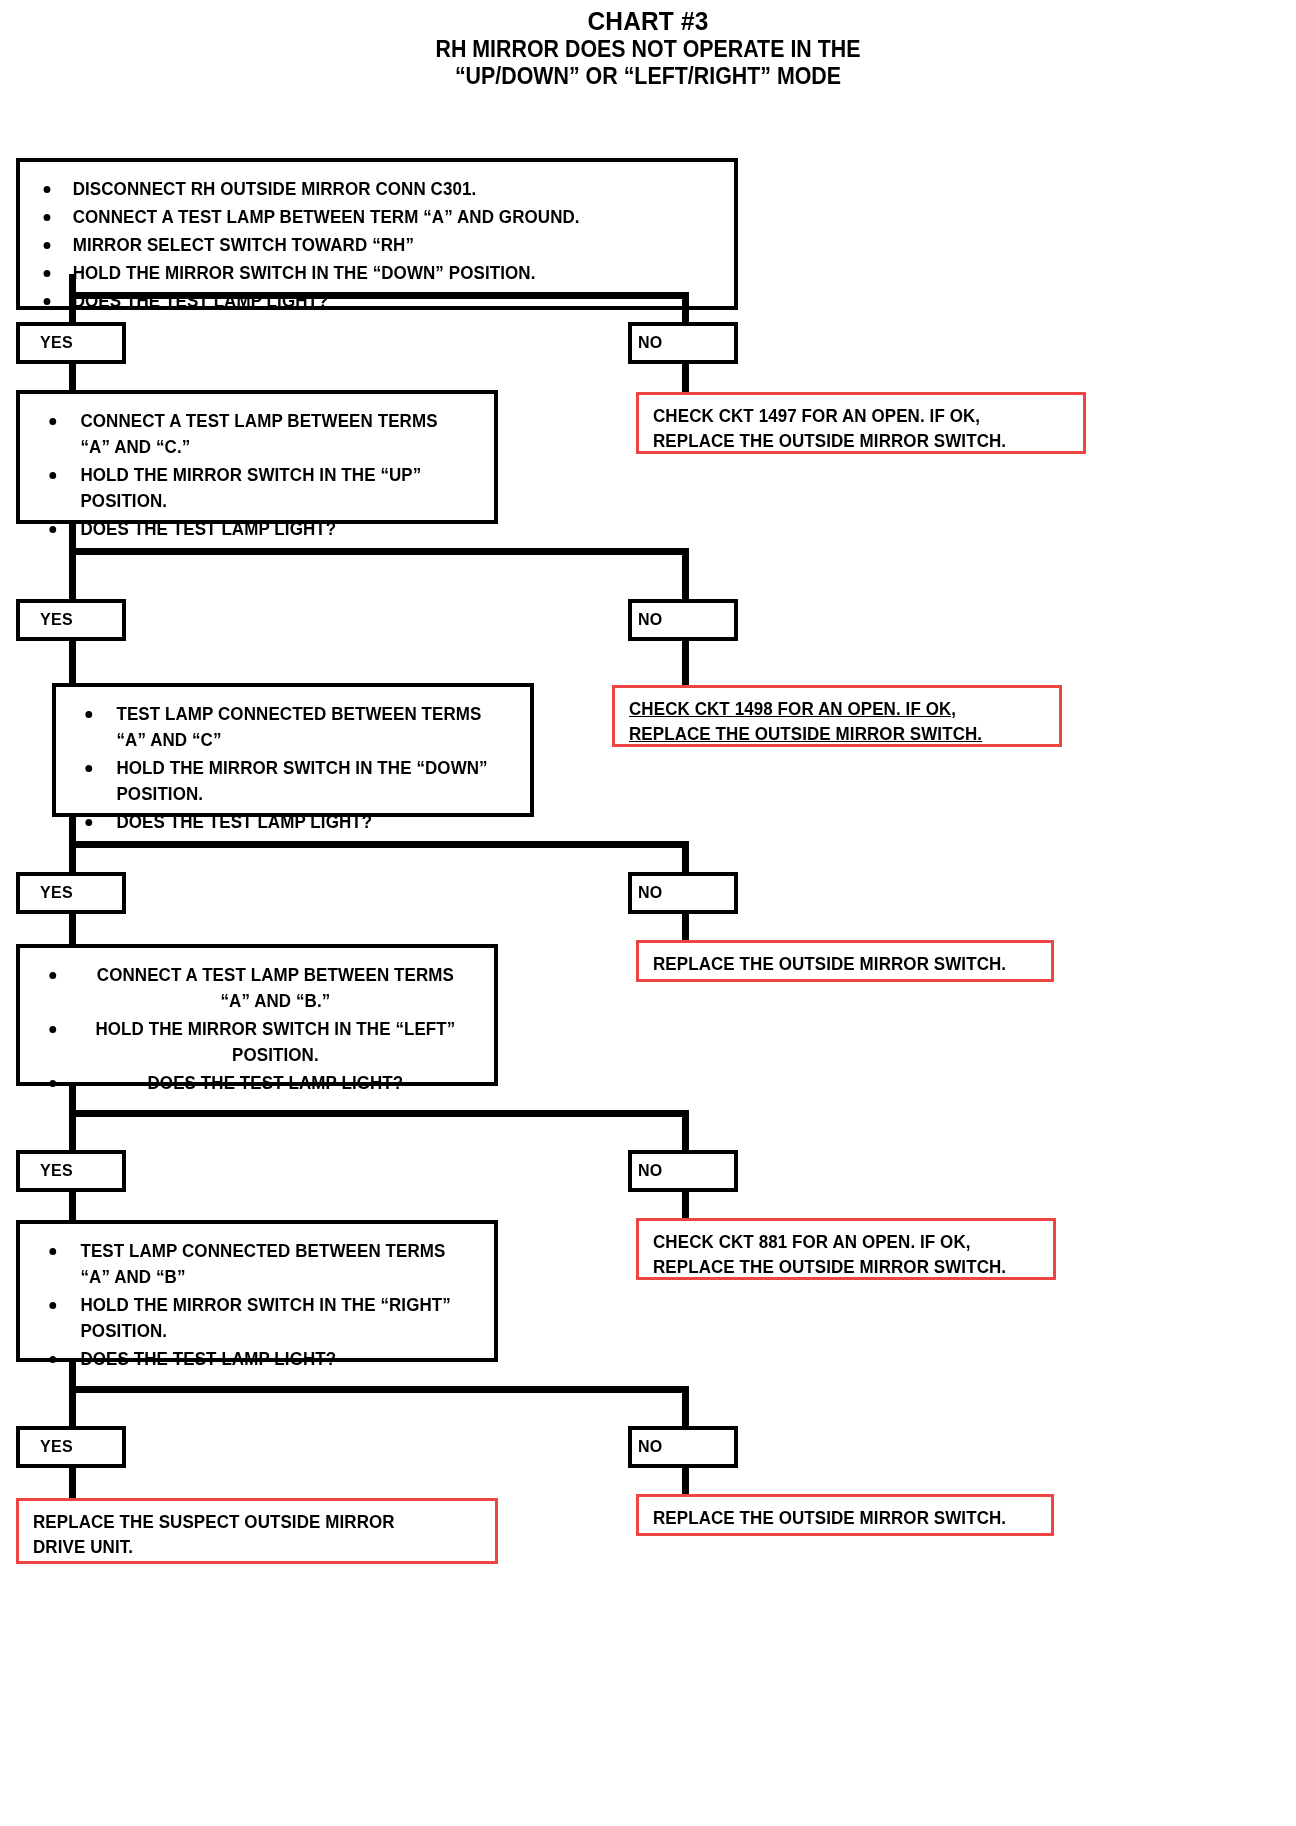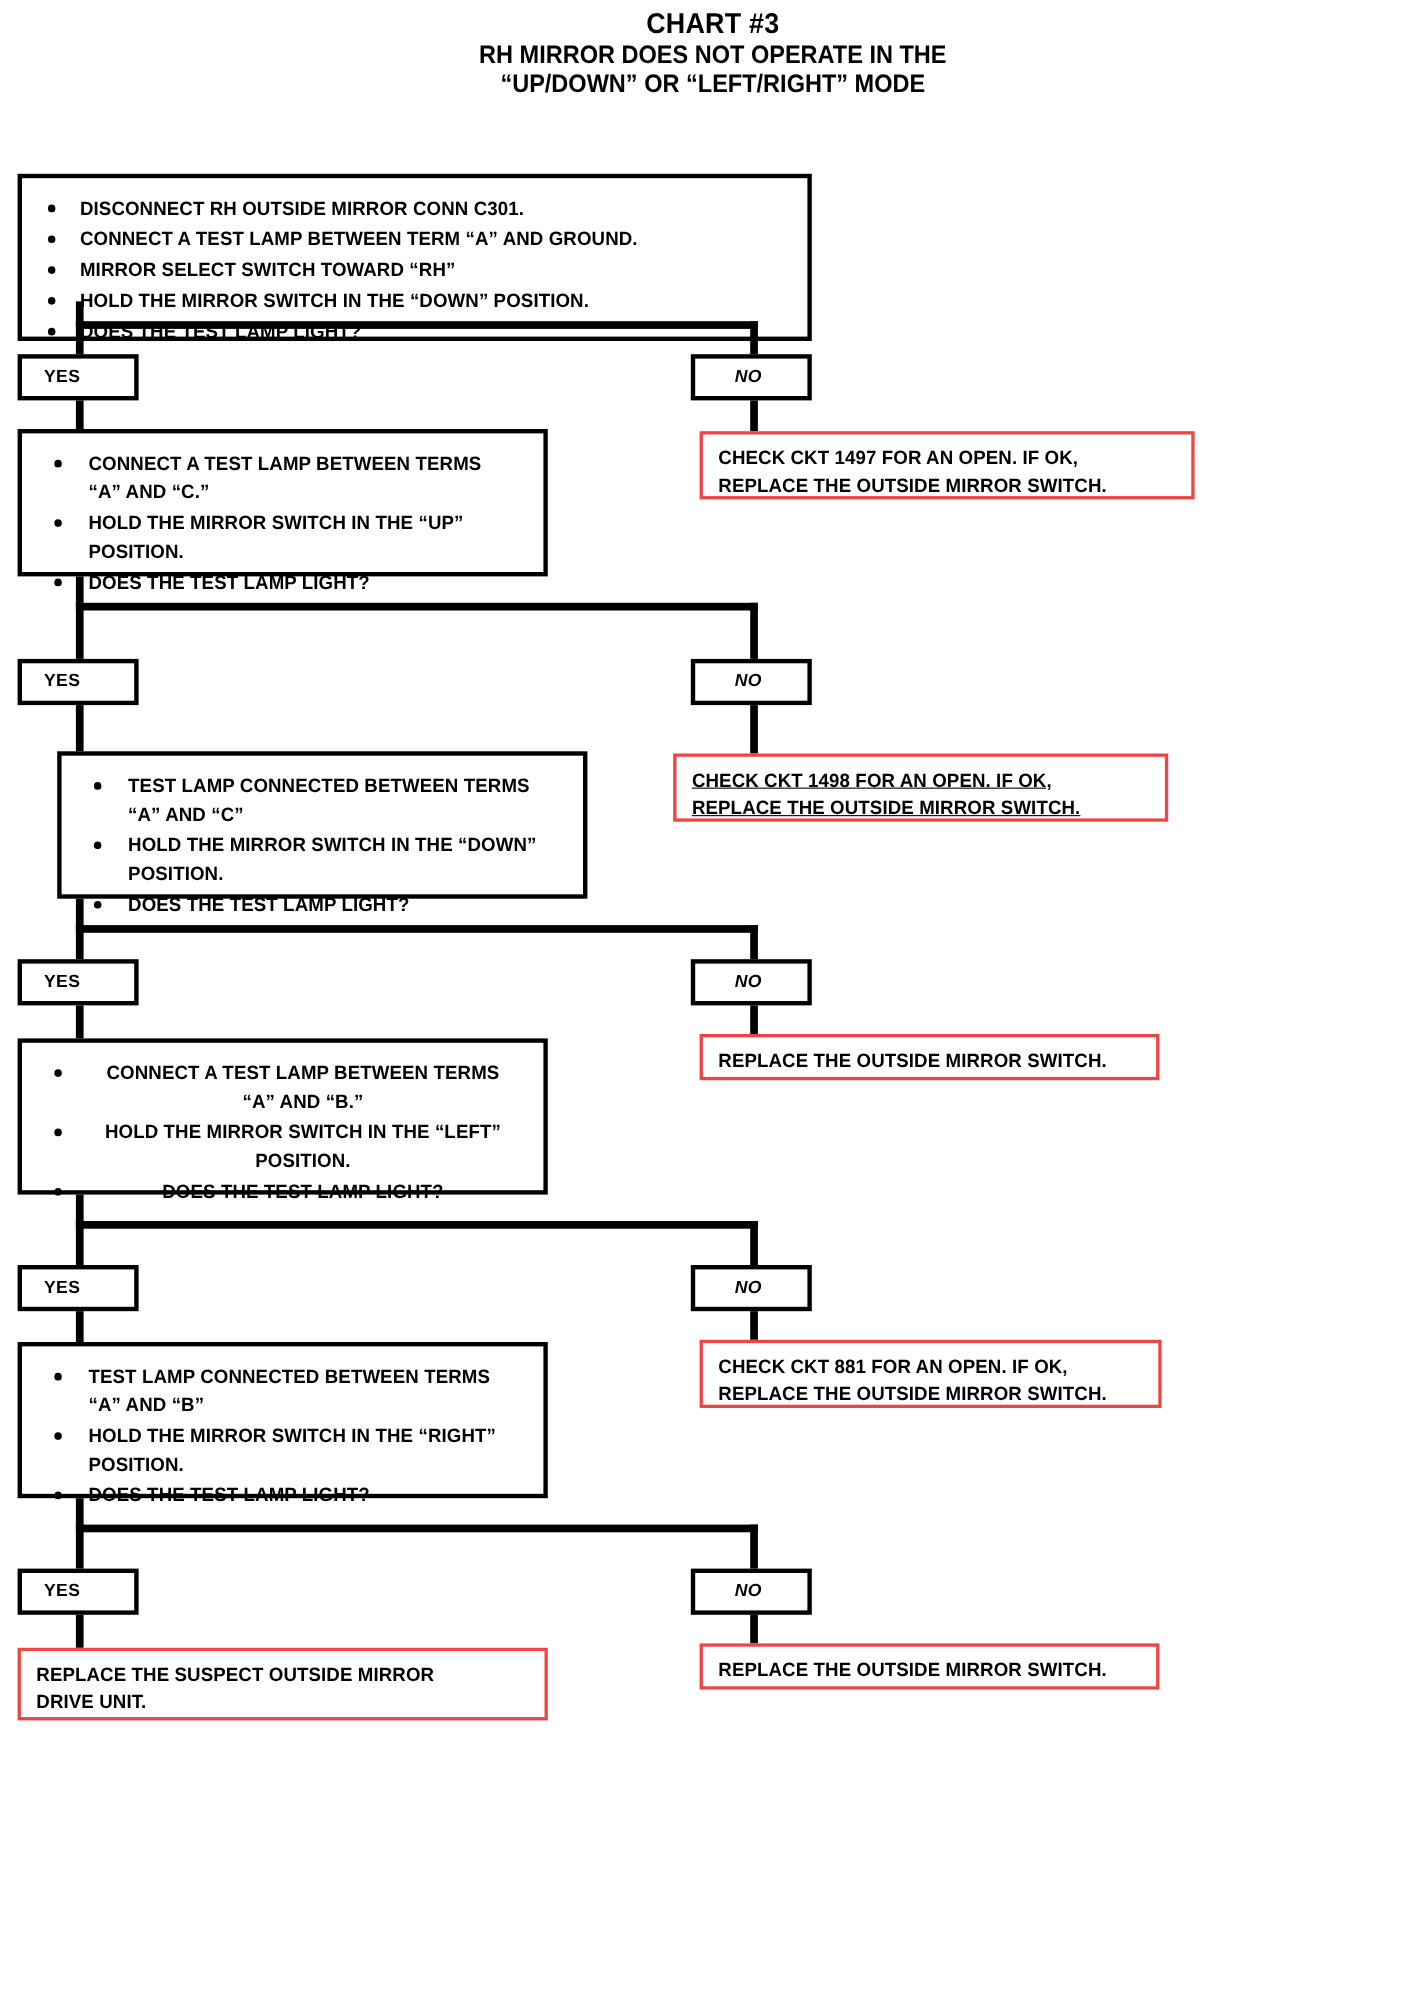--- a/index.html
+++ b/index.html
@@ -85,21 +85,21 @@
     width: 110px;
     display: flex;
     align-items: center;
   }
   .dec-label {
     font-size: 16px;
     font-weight: bold;
     letter-spacing: 0.3px;
   }
   .dec-box.left .dec-label { padding-left: 20px; }
-  .dec-box.right .dec-label { padding-left: 36px; font-style: italic; }
+  .dec-box.right .dec-label { padding-left: 6px; }
 
   
   .result-box {
     position: absolute;
     border: 3px solid #ef4444;
     background: #fff;
     padding: 9px 12px 9px 14px;
   }
   .result-box p {
     font-size: 17.5px;

